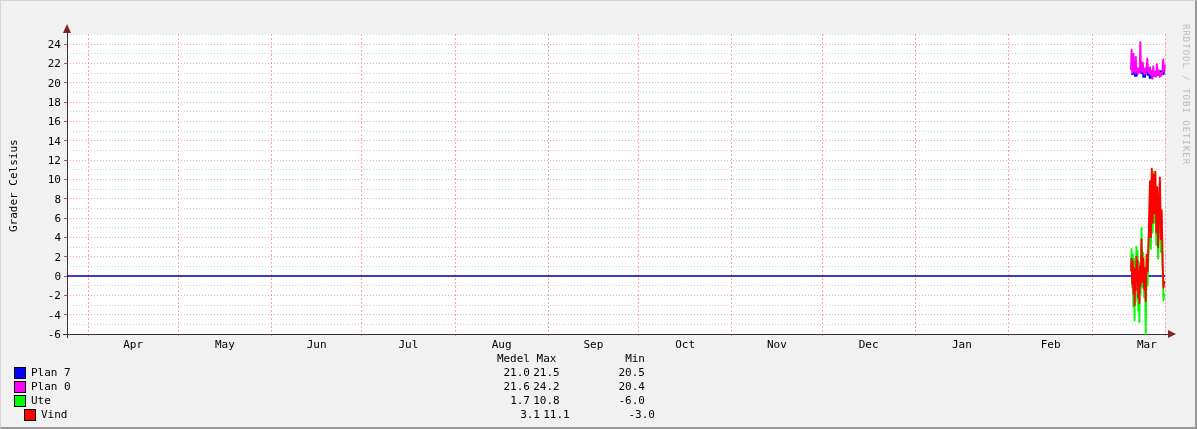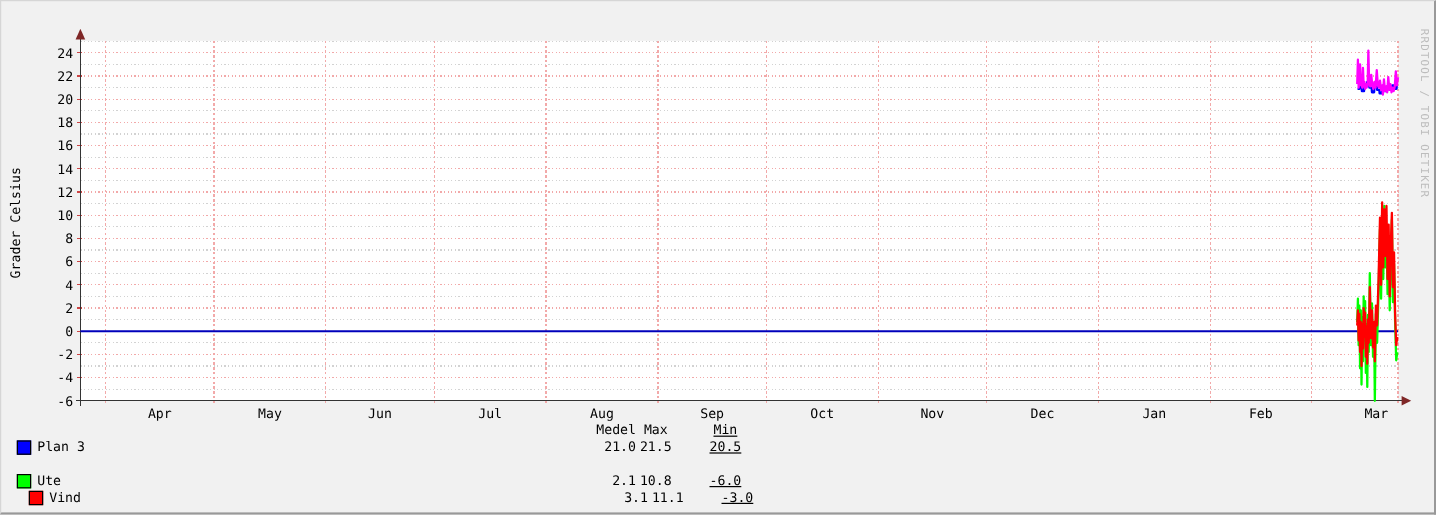--- a/index.html
+++ b/index.html
@@ -34,21 +34,21 @@
   svg.plot{position:absolute;left:0;top:0;}
   .shdr,.srow{position:absolute;left:0;width:100%;height:14px;line-height:14px;}
   .swatch{
     position:absolute;left:13px;top:1px;
     width:10px;height:10px;border:1px solid #000;
     box-sizing:content-box;background:#888;
   }
   .slabel{position:absolute;left:30px;white-space:pre;}
   .colA{position:absolute;left:440px;width:89px;text-align:right;}
   .colB{position:absolute;left:505px;width:81px;text-align:center;}
-  .colC{position:absolute;left:563px;width:81px;text-align:center;text-decoration:underline;}
+  .colC{position:absolute;left:563px;width:81px;text-align:right;}
 </style>
 </head>
 <body>
 
 <div class="canvas">
 
 
   <div class="y-axis-title">Grader Celsius</div>
 
   <svg class="plot" id="plot-svg" width="1194" height="426" viewBox="0 0 1194 426">
@@ -155,31 +155,38 @@
   <div class="watermark">RRDTOOL / TOBI OETIKER</div>
 
   <div class="shdr" style="top:351px;">
     <span class="colA">Medel</span>
     <span class="colB">Max</span>
     <span class="colC">Min</span>
   </div>
 
   <div class="srow" style="top:365px;">
     <span class="swatch" style="background: rgb(0, 0, 255);"></span>
-    <span class="slabel">Plan 3</span>
+    <span class="slabel">Plan 7</span>
     <span class="colA">21.0</span>
     <span class="colB">21.5</span>
     <span class="colC">20.5</span>
   </div>
 
+  <div class="srow" style="top:379px;">
+    <span class="swatch" style="background: rgb(255, 0, 255);"></span>
+    <span class="slabel">Plan 0</span>
+    <span class="colA">21.6</span>
+    <span class="colB">24.2</span>
+    <span class="colC">20.4</span>
+  </div>
 
   <div class="srow" style="top:393px;">
     <span class="swatch" style="background: rgb(0, 255, 0);"></span>
     <span class="slabel">Ute</span>
-    <span class="colA">2.1</span>
+    <span class="colA">1.7</span>
     <span class="colB">10.8</span>
     <span class="colC">-6.0</span>
   </div>
 
   <div class="srow" style="top:407px;margin-left:10px;">
     <span class="swatch" style="background: rgb(255, 0, 0);"></span>
     <span class="slabel">Vind</span>
     <span class="colA">3.1</span>
     <span class="colB">11.1</span>
     <span class="colC">-3.0</span>

